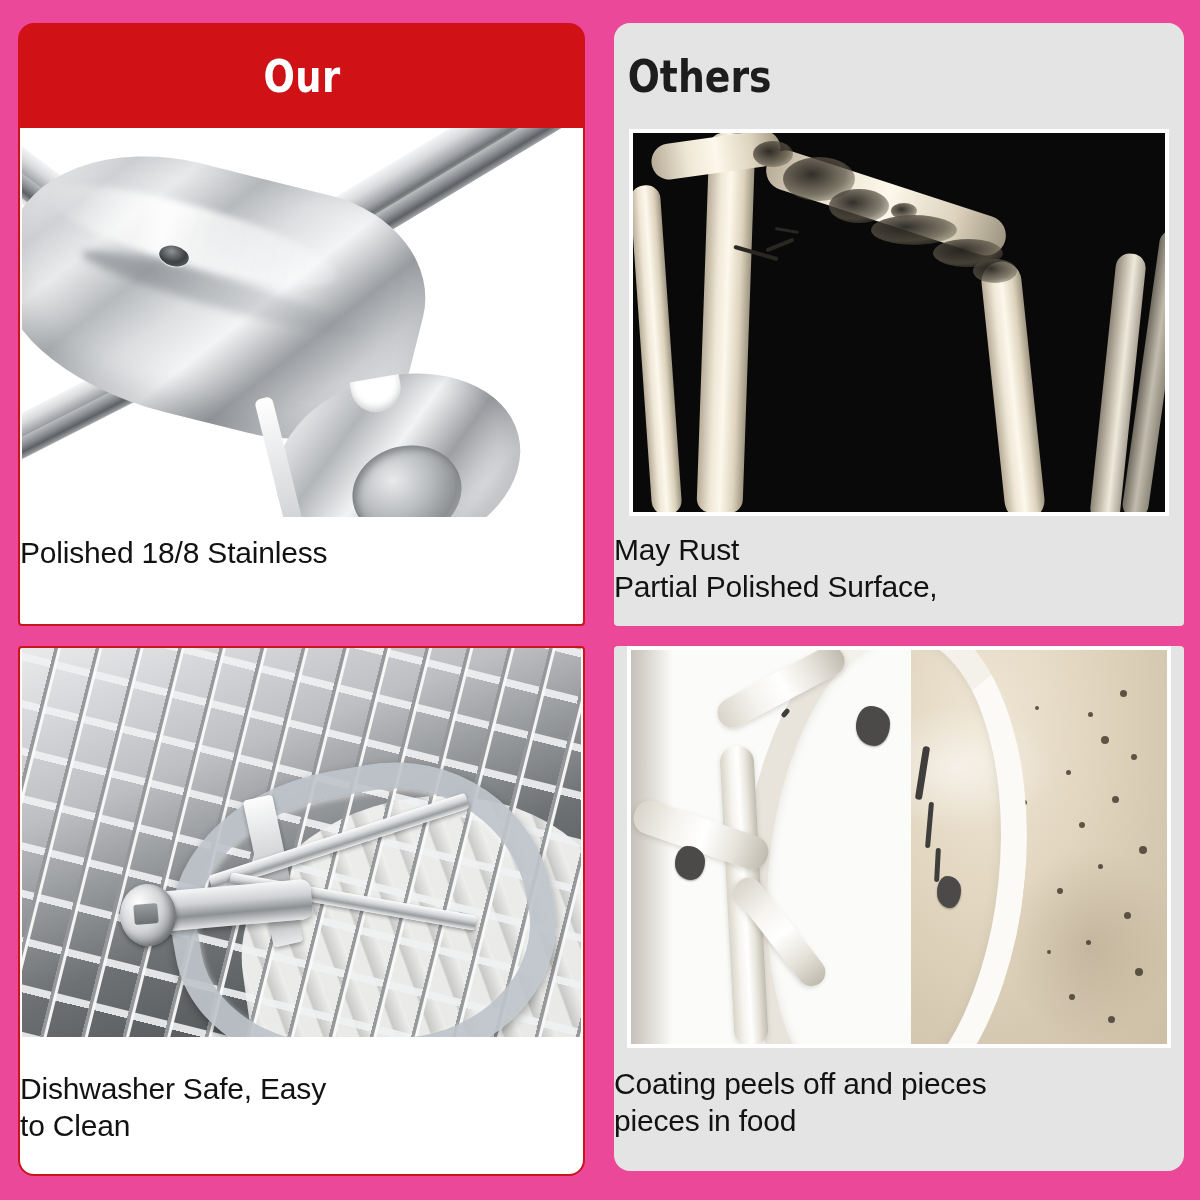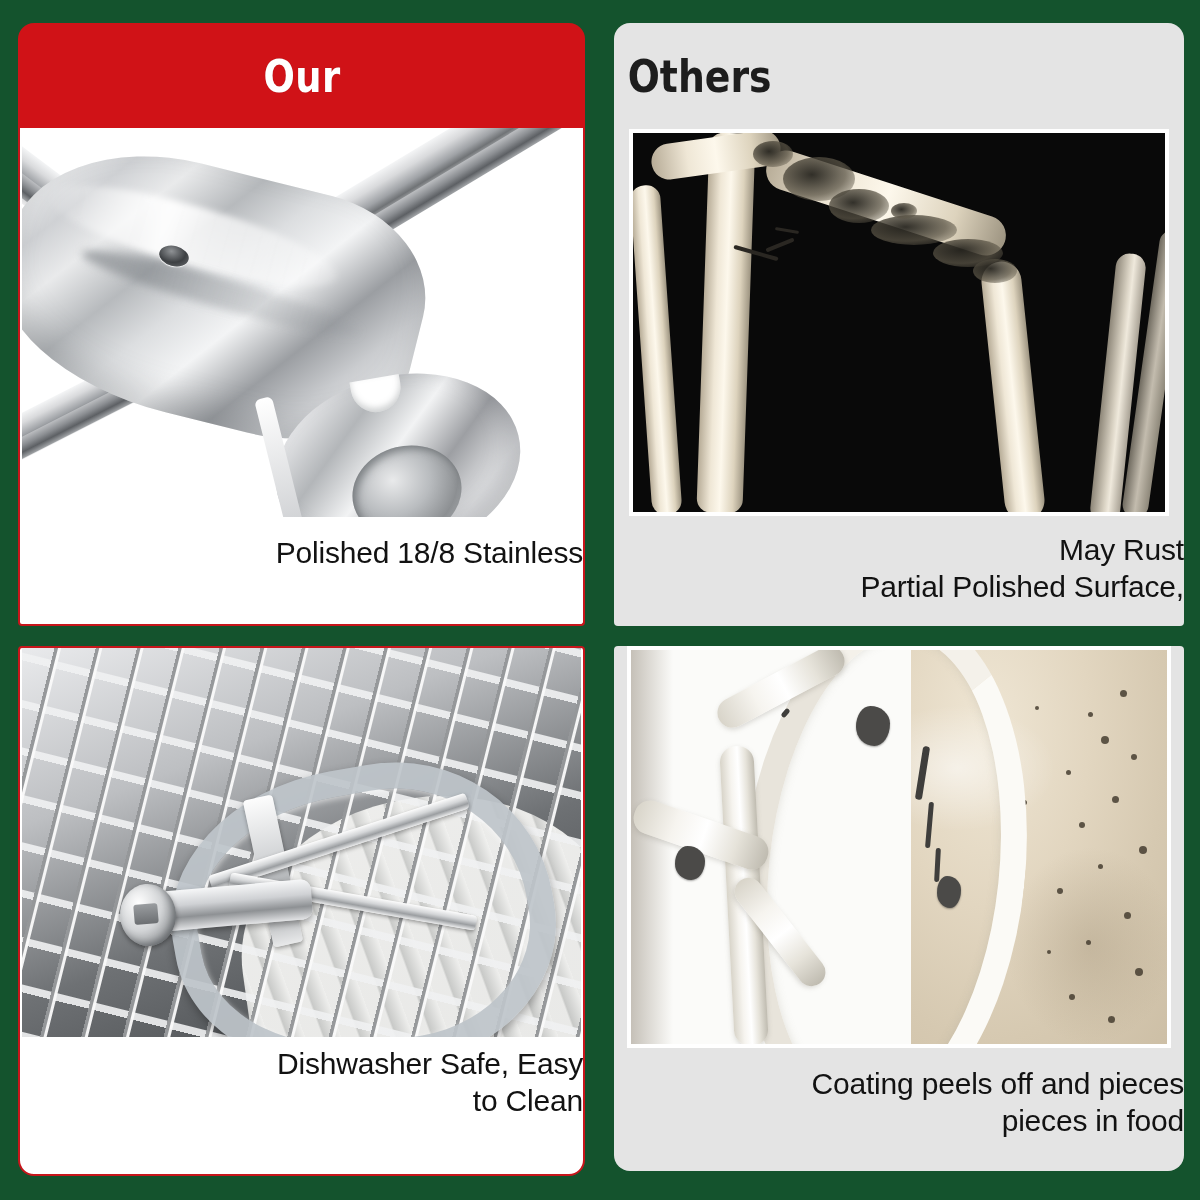--- a/index.html
+++ b/index.html
@@ -11,21 +11,21 @@
     width: 1200px;
     height: 1200px;
     font-family: "Liberation Sans", sans-serif;
     overflow: hidden;
   }
 
   #root {
     position: relative;
     width: 1200px;
     height: 1200px;
-    background: #14532d;
+    background: #ec4899;
   }
 
   
   .column {
     position: absolute;
     top: 0;
     width: 600px;
     height: 1200px;
   }
   .column-left  { left: 0; }
@@ -132,29 +132,29 @@
     height: 394px;
     margin: 0 auto;
     border: 4px solid #ffffff;
     box-sizing: content-box;
     overflow: hidden;
     position: relative;
   }
 
   
   .caption {
-    text-align: right;
+    text-align: left;
     color: #121212;
     font-size: 30px;
     line-height: 1.22;
     font-family: "Liberation Sans", sans-serif;
     letter-spacing: -0.2px;
   }
   .caption-our-1  { margin-top: 18px; }
-  .caption-our-2  { margin-top: 9px; }
+  .caption-our-2  { margin-top: 34px; }
   .caption-oth-1  { margin-top: 16px; }
   .caption-oth-2  { margin-top: 18px; }
 
   
   .ill-beater { position: absolute; inset: 0; background: #ffffff; }
   .ill-beater .arm {
     position: absolute;
     background: linear-gradient(180deg,#f4f5f6 0%,#d9dadc 22%,#9fa2a6 48%,#707376 62%,#c6c8ca 80%,#ededee 100%);
     border-radius: 3px;
   }

